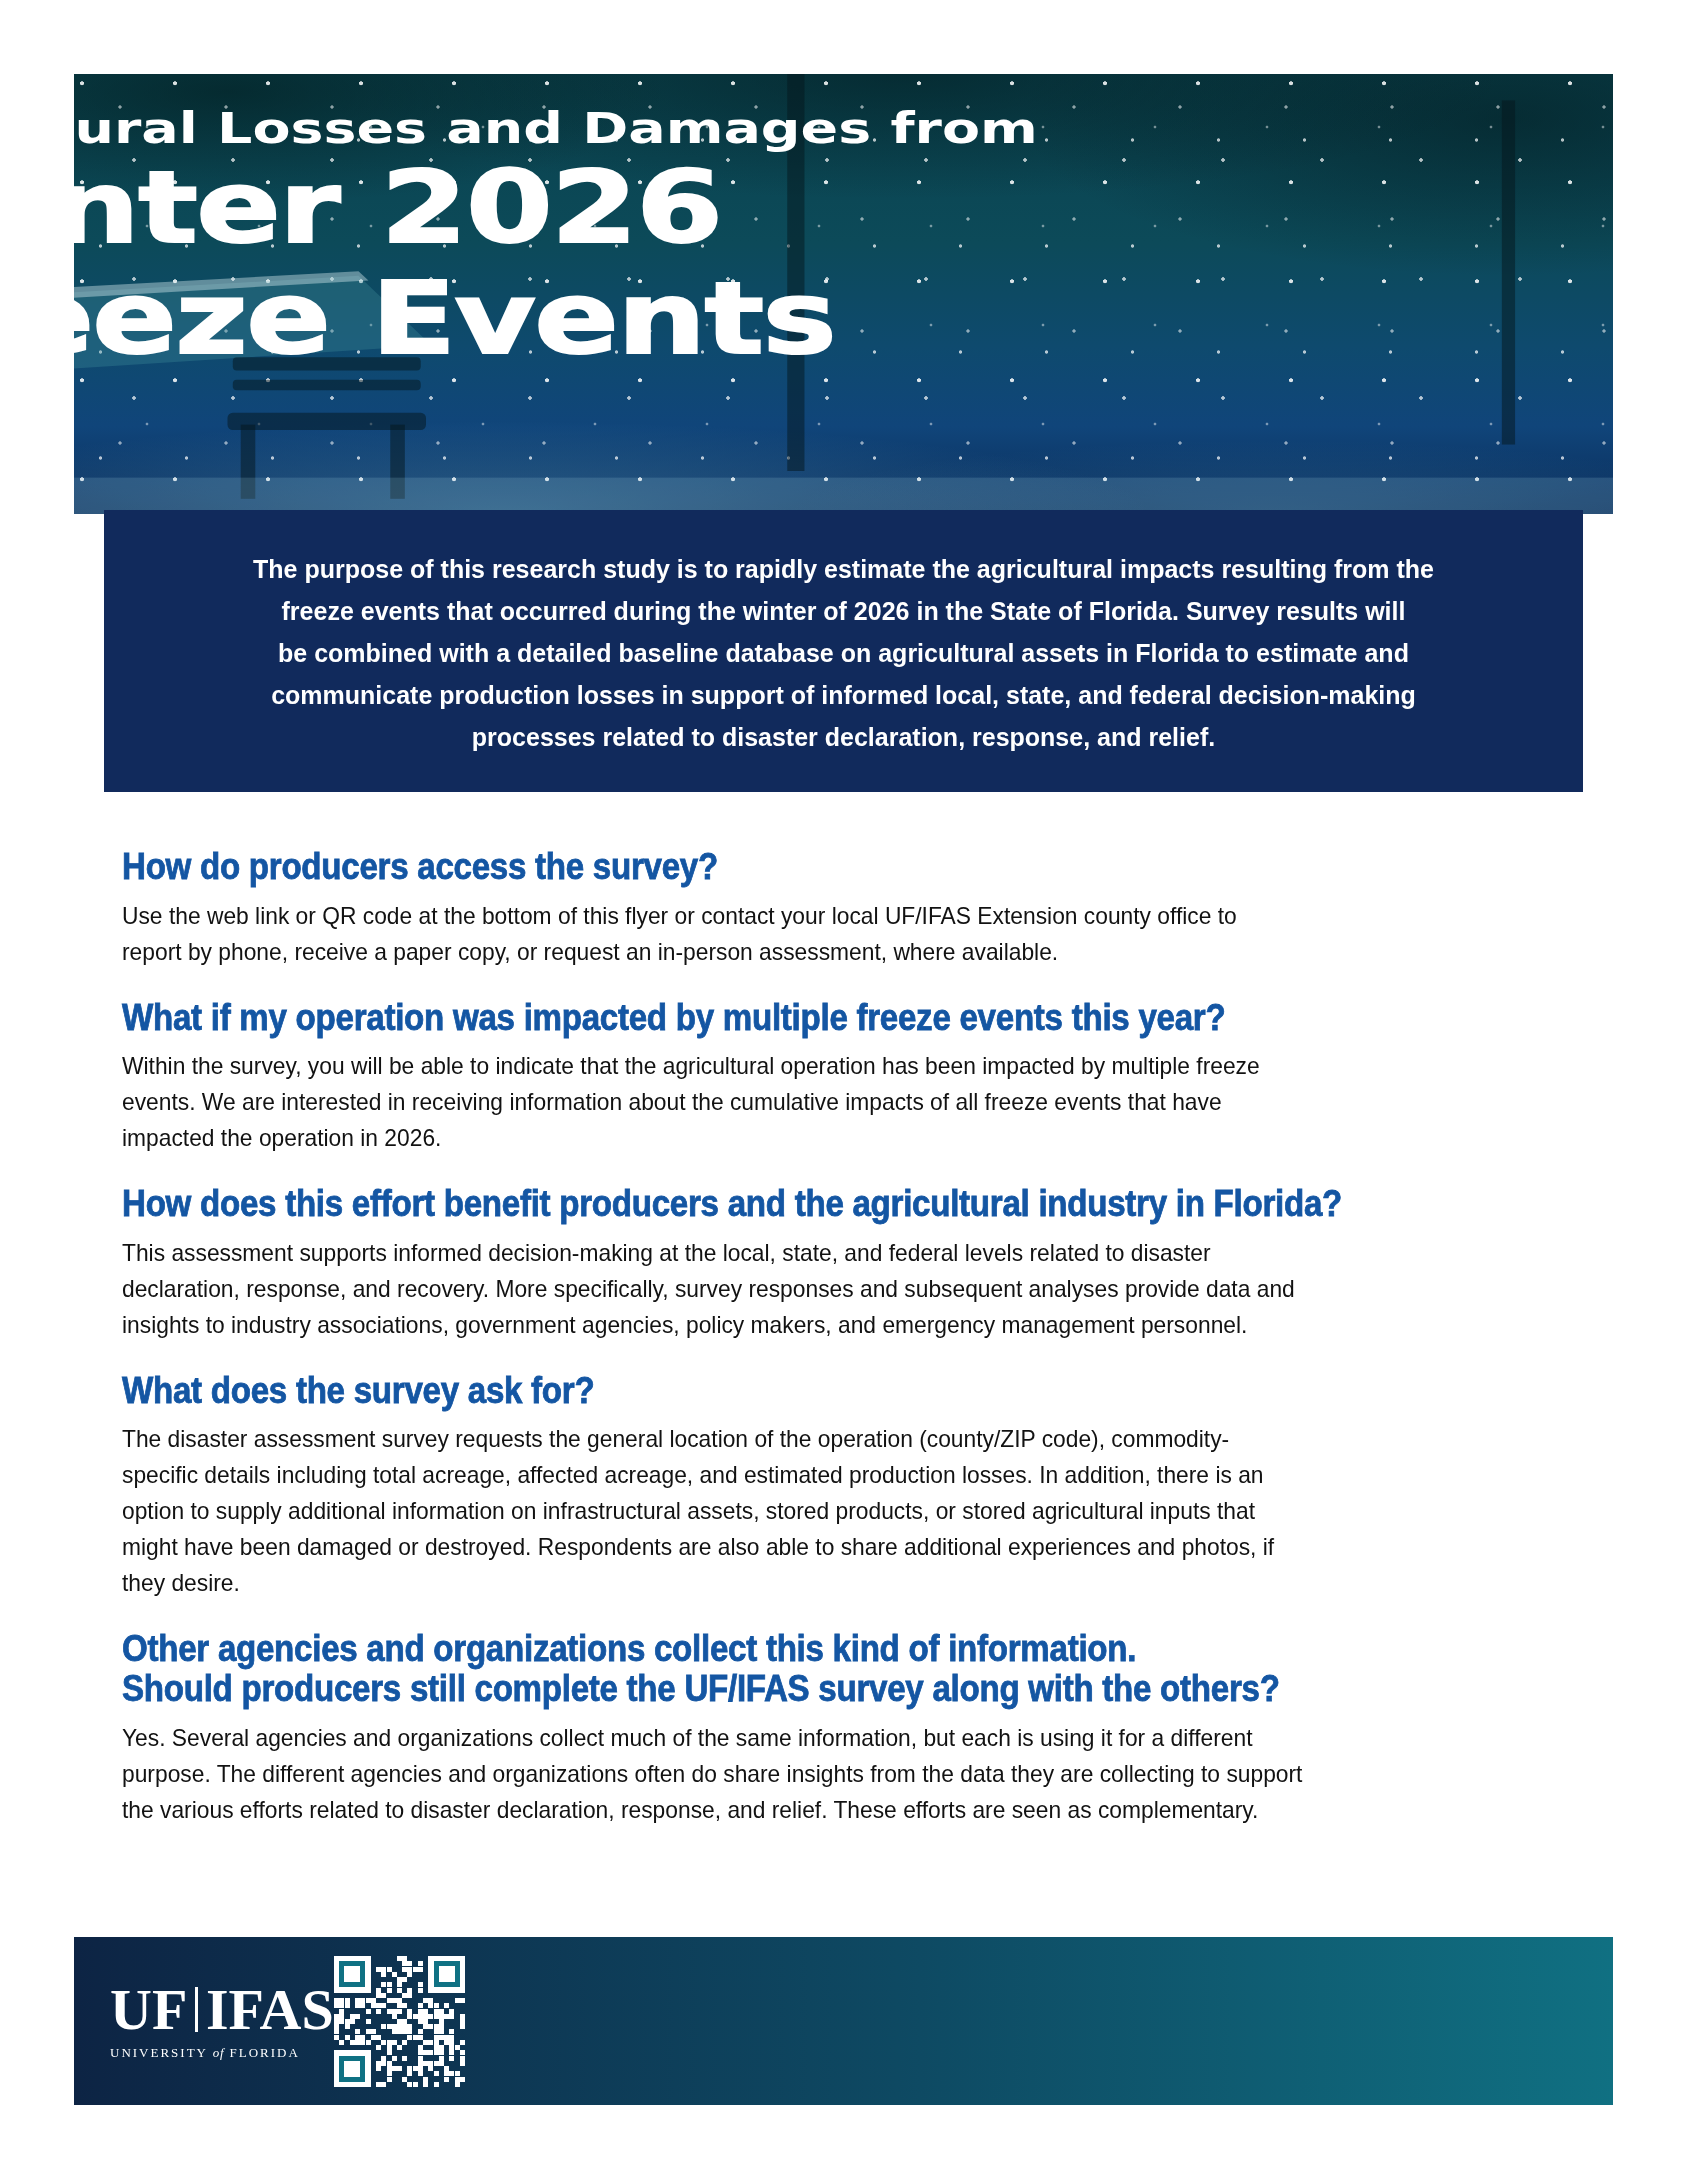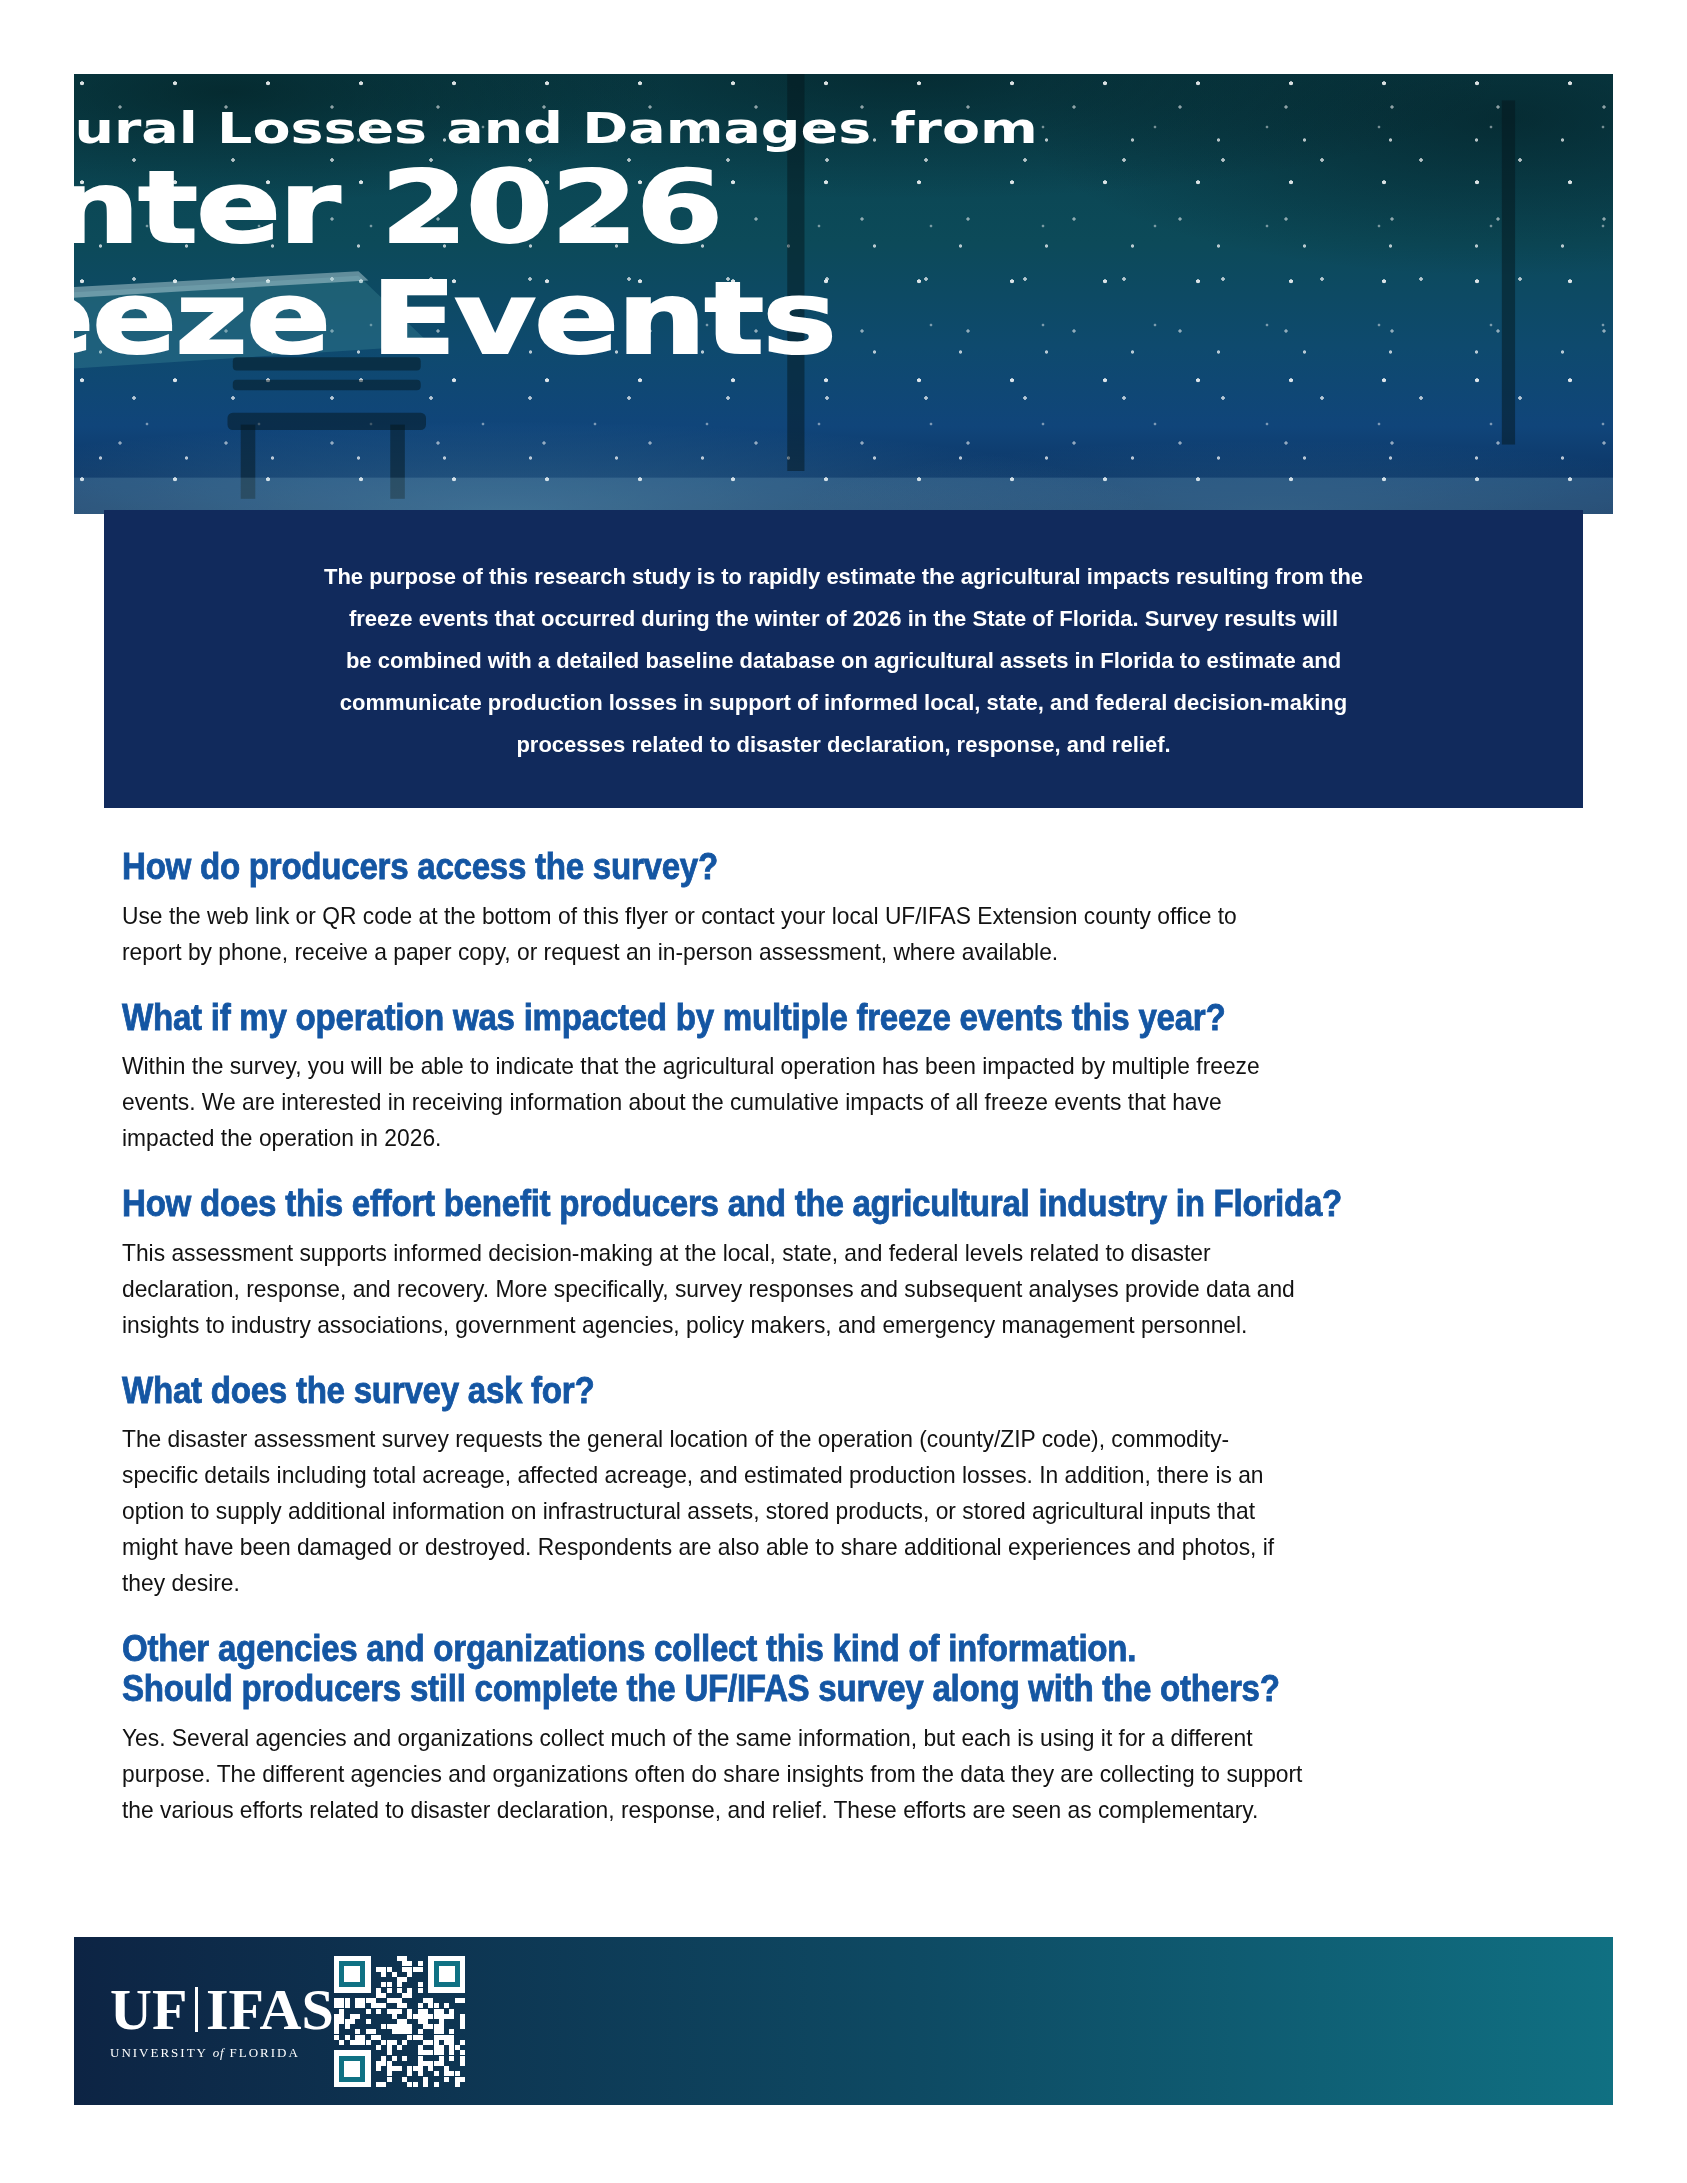--- a/index.html
+++ b/index.html
@@ -56,22 +56,22 @@
   }
 
   
   .intro-box{
     position:absolute;left:104px;right:104px;top:510px;
     background:#112a5c;
     padding:38px 60px 34px;
     text-align:center;
   }
   .intro-text{
-    margin:8px;color:#ffffff;
-    font-size:22px;font-weight:700;line-height:42px;
+    margin:0;color:#ffffff;
+    font-size:25px;font-weight:700;line-height:42px;
     white-space:pre-line;
   }
 
   
   .content{position:absolute;left:122px;right:130px;top:791px;}
   .faq-q{
     margin:28px 0 10.6px;color:#1456a3;
     font-size:36px;font-weight:700;line-height:40px;
     letter-spacing:-0.3px;
     white-space:pre-line;

